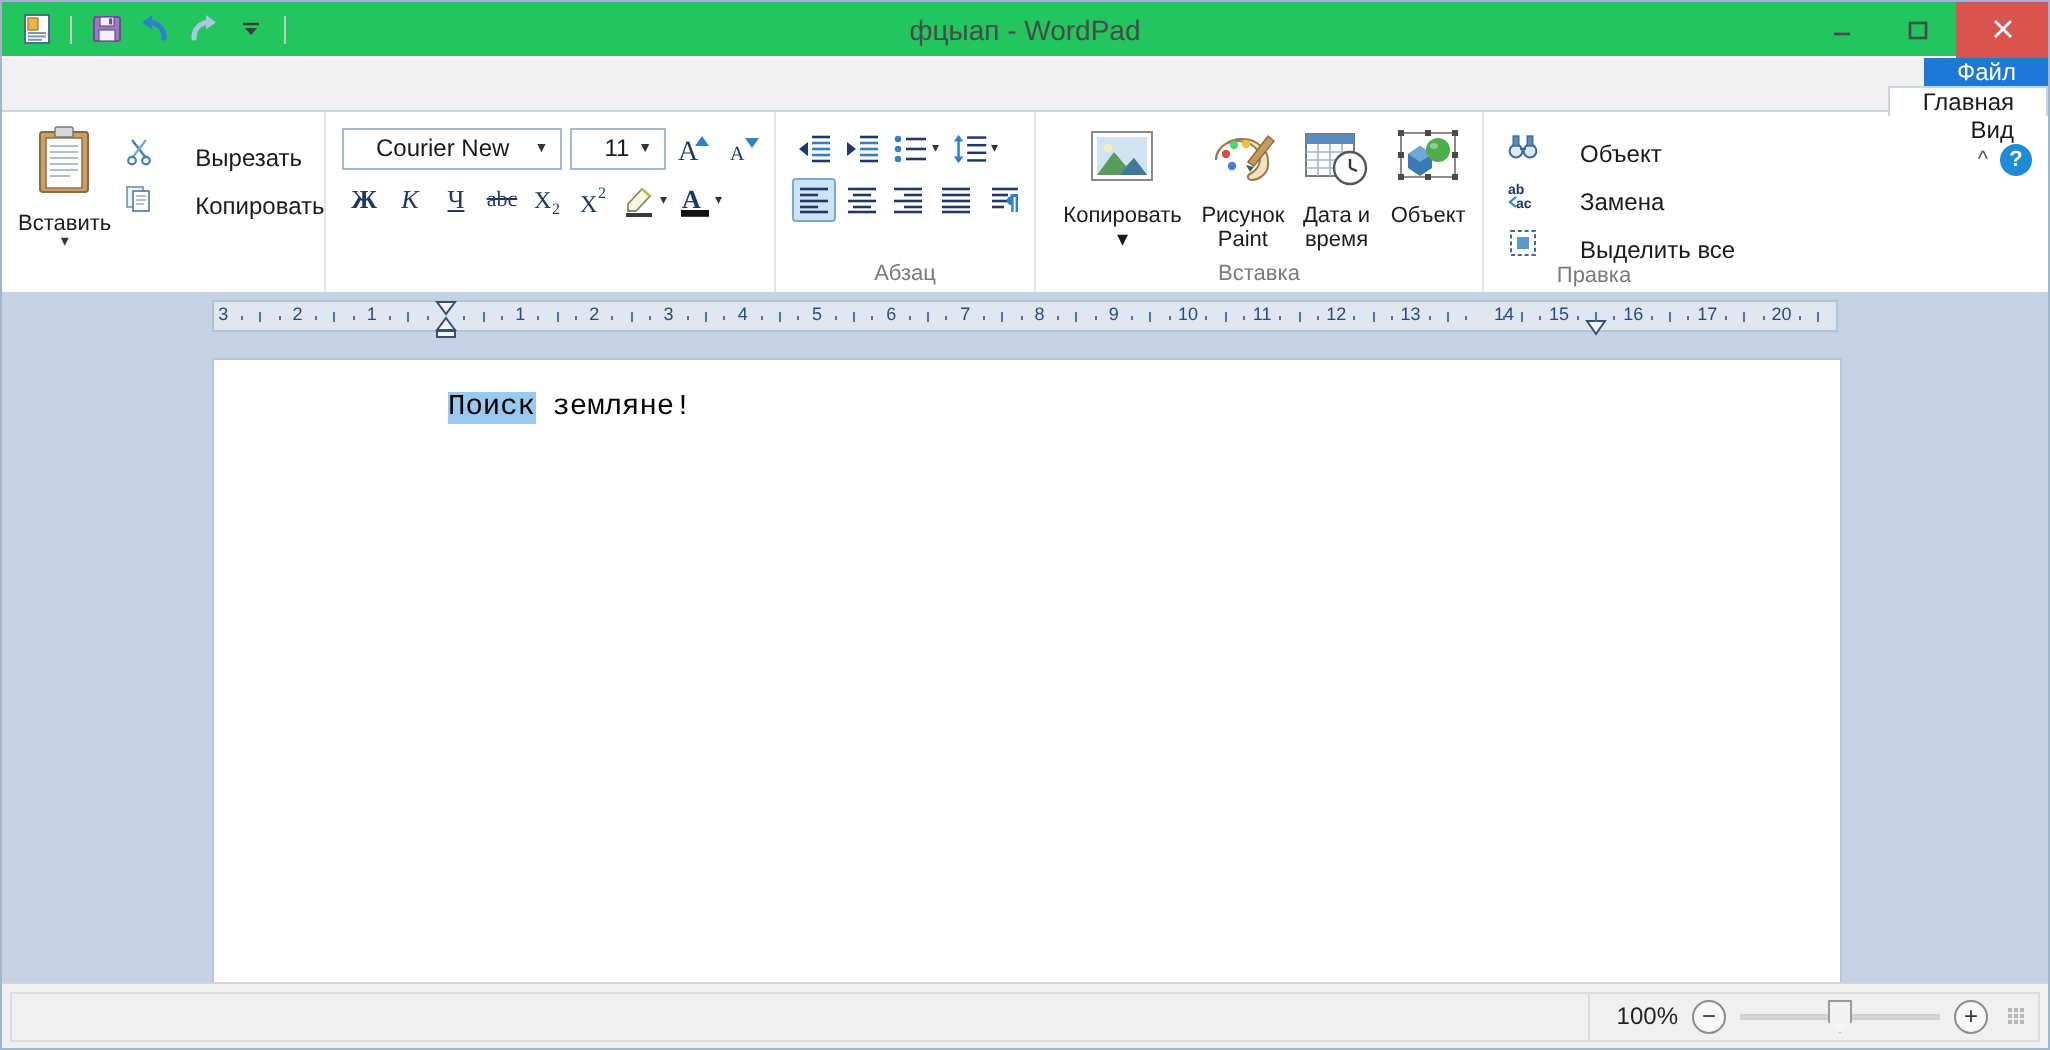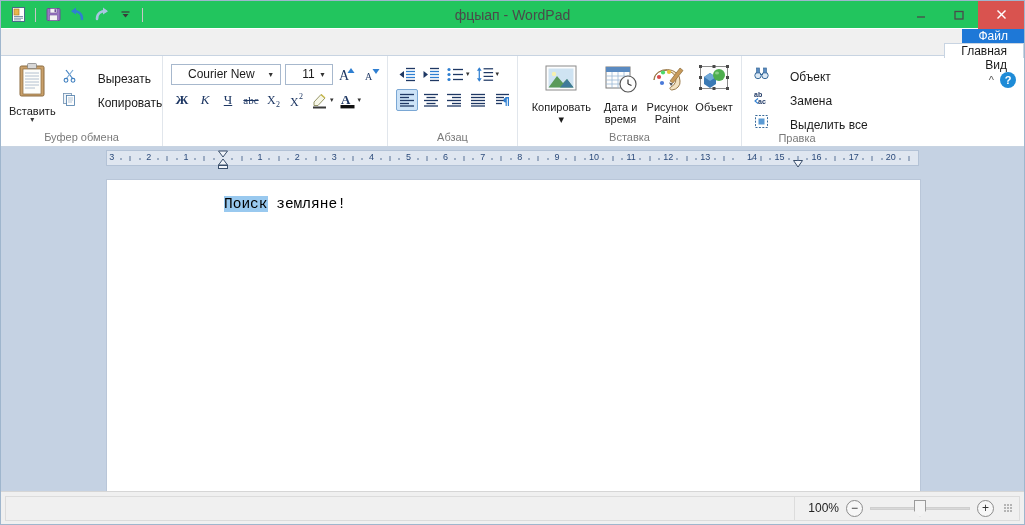--- a/index.html
+++ b/index.html
@@ -388,21 +388,20 @@
                 <rect x="4.5" y="3.5" width="8" height="10" fill="#fdfdfd" stroke="#4a7aa8" stroke-width=".8"></rect>
                 <line x1="6" y1="6" x2="11" y2="6" stroke="#8fa9c2" stroke-width=".7"></line>
                 <line x1="6" y1="8" x2="11" y2="8" stroke="#8fa9c2" stroke-width=".7"></line>
                 <line x1="6" y1="10" x2="10" y2="10" stroke="#8fa9c2" stroke-width=".7"></line>
               </svg>
             </span>
             <span>Копировать</span>
           </div>
         </div>
       </div>
-      <div class="group-label">Буфер обмена</div>
     </div>
 
     <div class="group fontgrp">
       <div style="display:flex;flex-direction:column;flex:1;">
         <div class="font-row1">
           <div class="combo fontname">
             <span class="val">Courier New</span>
             <span class="arr">▼</span>
           </div>
           <div class="combo fontsize">
@@ -589,20 +588,35 @@
             <svg width="38" height="32" viewBox="0 0 38 32">
               <rect x="4" y="3" width="30" height="24" fill="#fdfdfd" stroke="#8a8a8a"></rect>
               <rect x="6.5" y="5.5" width="25" height="19" fill="#cfe3f2"></rect>
               <circle cx="12" cy="11" r="2.2" fill="#f6f0b0"></circle>
               <path d="M6.5 24.5 L15 13 L21 20 L25 16 L31.5 24.5 Z" fill="#5a9a5a"></path>
               <path d="M18 24.5 L25 16 L31.5 24.5 Z" fill="#3f7a9a"></path>
             </svg>
           </span>
           <span>Копировать</span>
           <span class="caret">▾</span>
+        </div>
+        <div class="insbtn" style="width:50px;">
+          <span class="glyph">
+            <svg width="36" height="32" viewBox="0 0 36 32">
+              <path d="M5 17 a11 9 0 1 1 17 7 c-2 1 -1 3 1 3 a9 8 0 0 0 8 -9 a13 11 0 0 0 -26 -1 z" fill="#f2e2c2" stroke="#9a7a4a"></path>
+              <circle cx="10" cy="14" r="2.1" fill="#d94b4b"></circle>
+              <circle cx="14" cy="9.5" r="2.1" fill="#4bd96b"></circle>
+              <circle cx="20" cy="9" r="2.1" fill="#e8c23a"></circle>
+              <circle cx="13" cy="20" r="2.1" fill="#4b7ad9"></circle>
+              <path d="M21 18 L31 5 L34 7.5 L24 20 Z" fill="#c89a5a" stroke="#8a6a3a" stroke-width=".7"></path>
+              <path d="M20 19.5 L24 20.5 L22 23 Z" fill="#555"></path>
+            </svg>
+          </span>
+          <span>Рисунок</span>
+          <span>Paint</span>
         </div>
         <div class="insbtn" style="width:48px;">
           <span class="glyph">
             <svg width="36" height="32" viewBox="0 0 36 32">
               <rect x="3" y="4" width="24" height="21" fill="#fdfdfd" stroke="#7a7a7a"></rect>
               <rect x="3" y="4" width="24" height="5" fill="#5a8ac0"></rect>
               <g stroke="#9bb7d4" stroke-width=".8">
                 <line x1="3" y1="13" x2="27" y2="13"></line>
                   <line x1="3" y1="17" x2="27" y2="17"></line>
                 <line x1="3" y1="21" x2="27" y2="21"></line>
@@ -610,35 +624,20 @@
                   <line x1="15" y1="9" x2="15" y2="25"></line>
                 <line x1="21" y1="9" x2="21" y2="25"></line>
               </g>
               <circle cx="25" cy="21" r="8" fill="#fdfdfd" stroke="#555" stroke-width="1.2"></circle>
               <line x1="25" y1="21" x2="25" y2="16.5" stroke="#333" stroke-width="1.2"></line>
               <line x1="25" y1="21" x2="28.5" y2="22.5" stroke="#333" stroke-width="1.2"></line>
             </svg>
           </span>
           <span>Дата и</span>
           <span>время</span>
-        </div>
-        <div class="insbtn" style="width:50px;">
-          <span class="glyph">
-            <svg width="36" height="32" viewBox="0 0 36 32">
-              <path d="M5 17 a11 9 0 1 1 17 7 c-2 1 -1 3 1 3 a9 8 0 0 0 8 -9 a13 11 0 0 0 -26 -1 z" fill="#f2e2c2" stroke="#9a7a4a"></path>
-              <circle cx="10" cy="14" r="2.1" fill="#d94b4b"></circle>
-              <circle cx="14" cy="9.5" r="2.1" fill="#4bd96b"></circle>
-              <circle cx="20" cy="9" r="2.1" fill="#e8c23a"></circle>
-              <circle cx="13" cy="20" r="2.1" fill="#4b7ad9"></circle>
-              <path d="M21 18 L31 5 L34 7.5 L24 20 Z" fill="#c89a5a" stroke="#8a6a3a" stroke-width=".7"></path>
-              <path d="M20 19.5 L24 20.5 L22 23 Z" fill="#555"></path>
-            </svg>
-          </span>
-          <span>Рисунок</span>
-          <span>Paint</span>
         </div>
         <div class="insbtn" style="width:48px;">
           <span class="glyph">
             <svg width="36" height="32" viewBox="0 0 36 32">
               <rect x="4.5" y="3.5" width="27" height="22" fill="#fdfdfd" stroke="#8a8a8a"></rect>
               <g fill="#4a4a4a">
                 <rect x="3" y="2" width="3" height="3"></rect>
                   <rect x="30" y="2" width="3" height="3"></rect>
                 <rect x="3" y="24" width="3" height="3"></rect>
                   <rect x="30" y="24" width="3" height="3"></rect>

